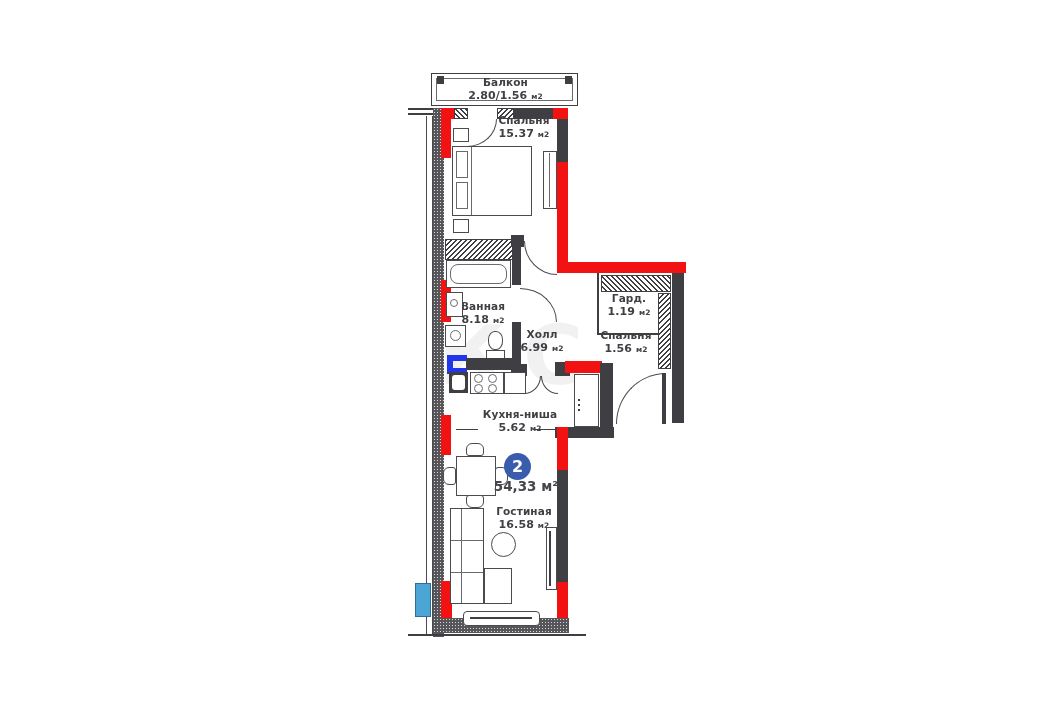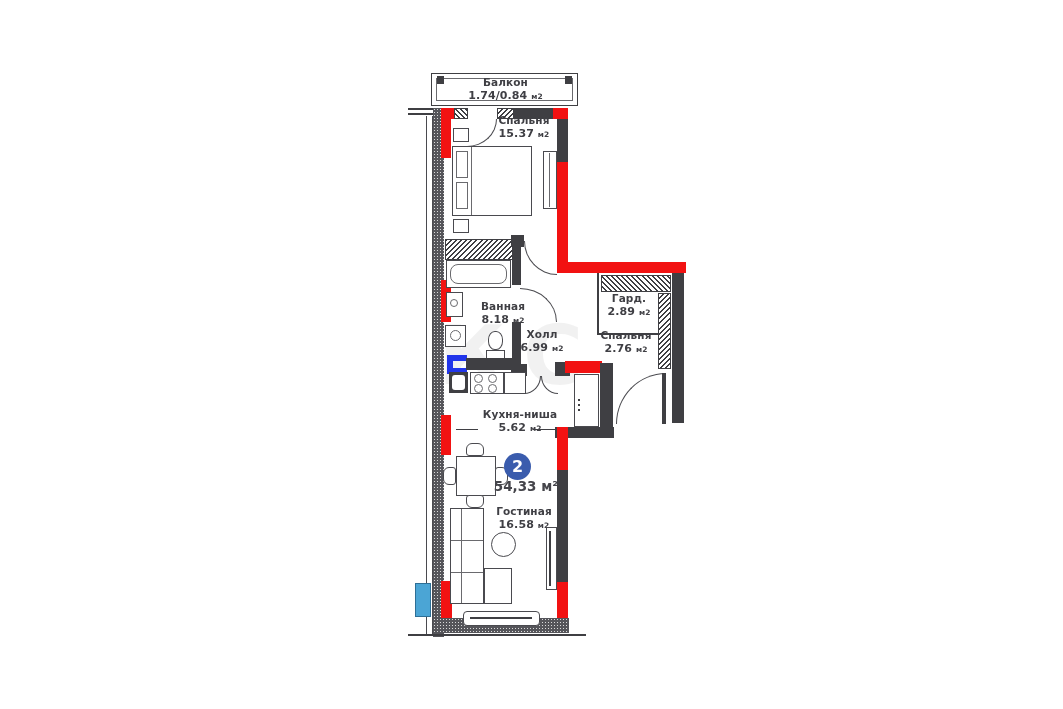--- a/index.html
+++ b/index.html
@@ -32,21 +32,21 @@
 <body>
 
 <div class="wm" style="left:438px;top:308px;">КС</div>
 
 <div class="abs" style="left:431px;top:73px;width:147px;height:33px;border:1.8px solid #3f3f43;"></div>
 <div class="abs" style="left:436px;top:78px;width:137px;height:23px;border:1px solid #6a6a6e;"></div>
 <div class="abs wall" style="left:437px;top:76px;width:7px;height:8px;"></div>
 <div class="abs wall" style="left:565px;top:76px;width:7px;height:8px;"></div>
 <div class="lbl" style="left:433px;top:76px;width:145px;">
   <div>Балкон</div>
-  <div class="val"><span>1.74/0.84</span> <span class="u">м2</span></div>
+  <div class="val"><span>2.80/1.56</span> <span class="u">м2</span></div>
 </div>
 
 <div class="abs tline" style="left:408px;top:108px;width:25px;height:2px;"></div>
 <div class="abs tline" style="left:408px;top:113px;width:25px;height:2px;"></div>
 
 <div class="abs stipple" style="left:433px;top:108px;width:11px;height:529px;"></div>
 
 <div class="abs dline" style="left:426px;top:116px;width:7px;height:518px;"></div>
 
 <div class="abs red" style="left:441px;top:108px;width:13px;height:11px;"></div>
@@ -82,21 +82,21 @@
 <div class="abs furn" style="left:453px;top:219px;width:16px;height:14px;"></div>
 
 <div class="abs furn" style="left:543px;top:151px;width:14px;height:58px;"></div>
 <div class="abs tlight" style="left:549px;top:153px;width:1px;height:54px;"></div>
 
 <div class="abs hatchb" style="left:445px;top:239px;width:69px;height:21px;"></div>
 
 <div class="abs wall" style="left:511px;top:235px;width:13px;height:12px;"></div>
 <div class="abs arc" style="left:524px;top:241px;width:33px;height:34px;border-left-width:1.5px;border-bottom-width:1.5px;border-bottom-left-radius:100%;"></div>
 
-<div class="lbl" style="left:465px;top:300px;width:76px;">
+<div class="lbl" style="left:445px;top:300px;width:76px;">
   <div>Ванная</div>
   <div class="val"><span>8.18</span> <span class="u">м2</span></div>
 </div>
 
 <div class="abs wall" style="left:512px;top:247px;width:9px;height:38px;"></div>
 <div class="abs wall" style="left:512px;top:322px;width:9px;height:42px;"></div>
 <div class="abs arc" style="left:520px;top:288px;width:37px;height:34px;border-top-width:1.5px;border-right-width:1.5px;border-top-right-radius:100%;"></div>
 
 <div class="abs furn" style="left:446px;top:260px;width:65px;height:28px;"></div>
 <div class="abs inline" style="left:450px;top:264px;width:57px;height:20px;border-radius:8px;"></div>
@@ -122,26 +122,26 @@
 <div class="abs wall" style="left:555px;top:362px;width:15px;height:14px;"></div>
 <div class="abs arc" style="left:524px;top:376px;width:17px;height:18px;border-right-width:1.4px;border-bottom-width:1.4px;border-bottom-right-radius:100%;"></div>
 <div class="abs arc" style="left:541px;top:376px;width:17px;height:18px;border-left-width:1.4px;border-bottom-width:1.4px;border-bottom-left-radius:100%;"></div>
 
 <div class="abs hatch" style="left:601px;top:275px;width:70px;height:17px;"></div>
 <div class="abs tline" style="left:597px;top:273px;width:2px;height:62px;"></div>
 <div class="abs tline" style="left:597px;top:333px;width:61px;height:2px;"></div>
 <div class="abs hatchb" style="left:658px;top:293px;width:13px;height:76px;"></div>
 <div class="lbl" style="left:595px;top:292px;width:68px;">
   <div>Гард.</div>
-  <div class="val"><span>2.89</span> <span class="u">м2</span></div>
+  <div class="val"><span>1.19</span> <span class="u">м2</span></div>
 </div>
 
 <div class="lbl" style="left:584px;top:329px;width:84px;">
   <div>Спальня</div>
-  <div class="val"><span>2.76</span> <span class="u">м2</span></div>
+  <div class="val"><span>1.56</span> <span class="u">м2</span></div>
 </div>
 <div class="abs red" style="left:565px;top:361px;width:37px;height:12px;"></div>
 <div class="abs wall" style="left:600px;top:363px;width:13px;height:67px;"></div>
 <div class="abs wall" style="left:555px;top:427px;width:59px;height:11px;"></div>
 
 <div class="abs arc" style="left:616px;top:373px;width:50px;height:51px;border-top-width:1.5px;border-left-width:1.5px;border-top-left-radius:100%;"></div>
 <div class="abs wall" style="left:662px;top:373px;width:4px;height:51px;"></div>
 
 <div class="abs" style="left:449px;top:372px;width:19px;height:21px;background:#3f3f43;"></div>
 <div class="abs" style="left:452px;top:375px;width:13px;height:15px;background:#fff;border-radius:3px;"></div>

